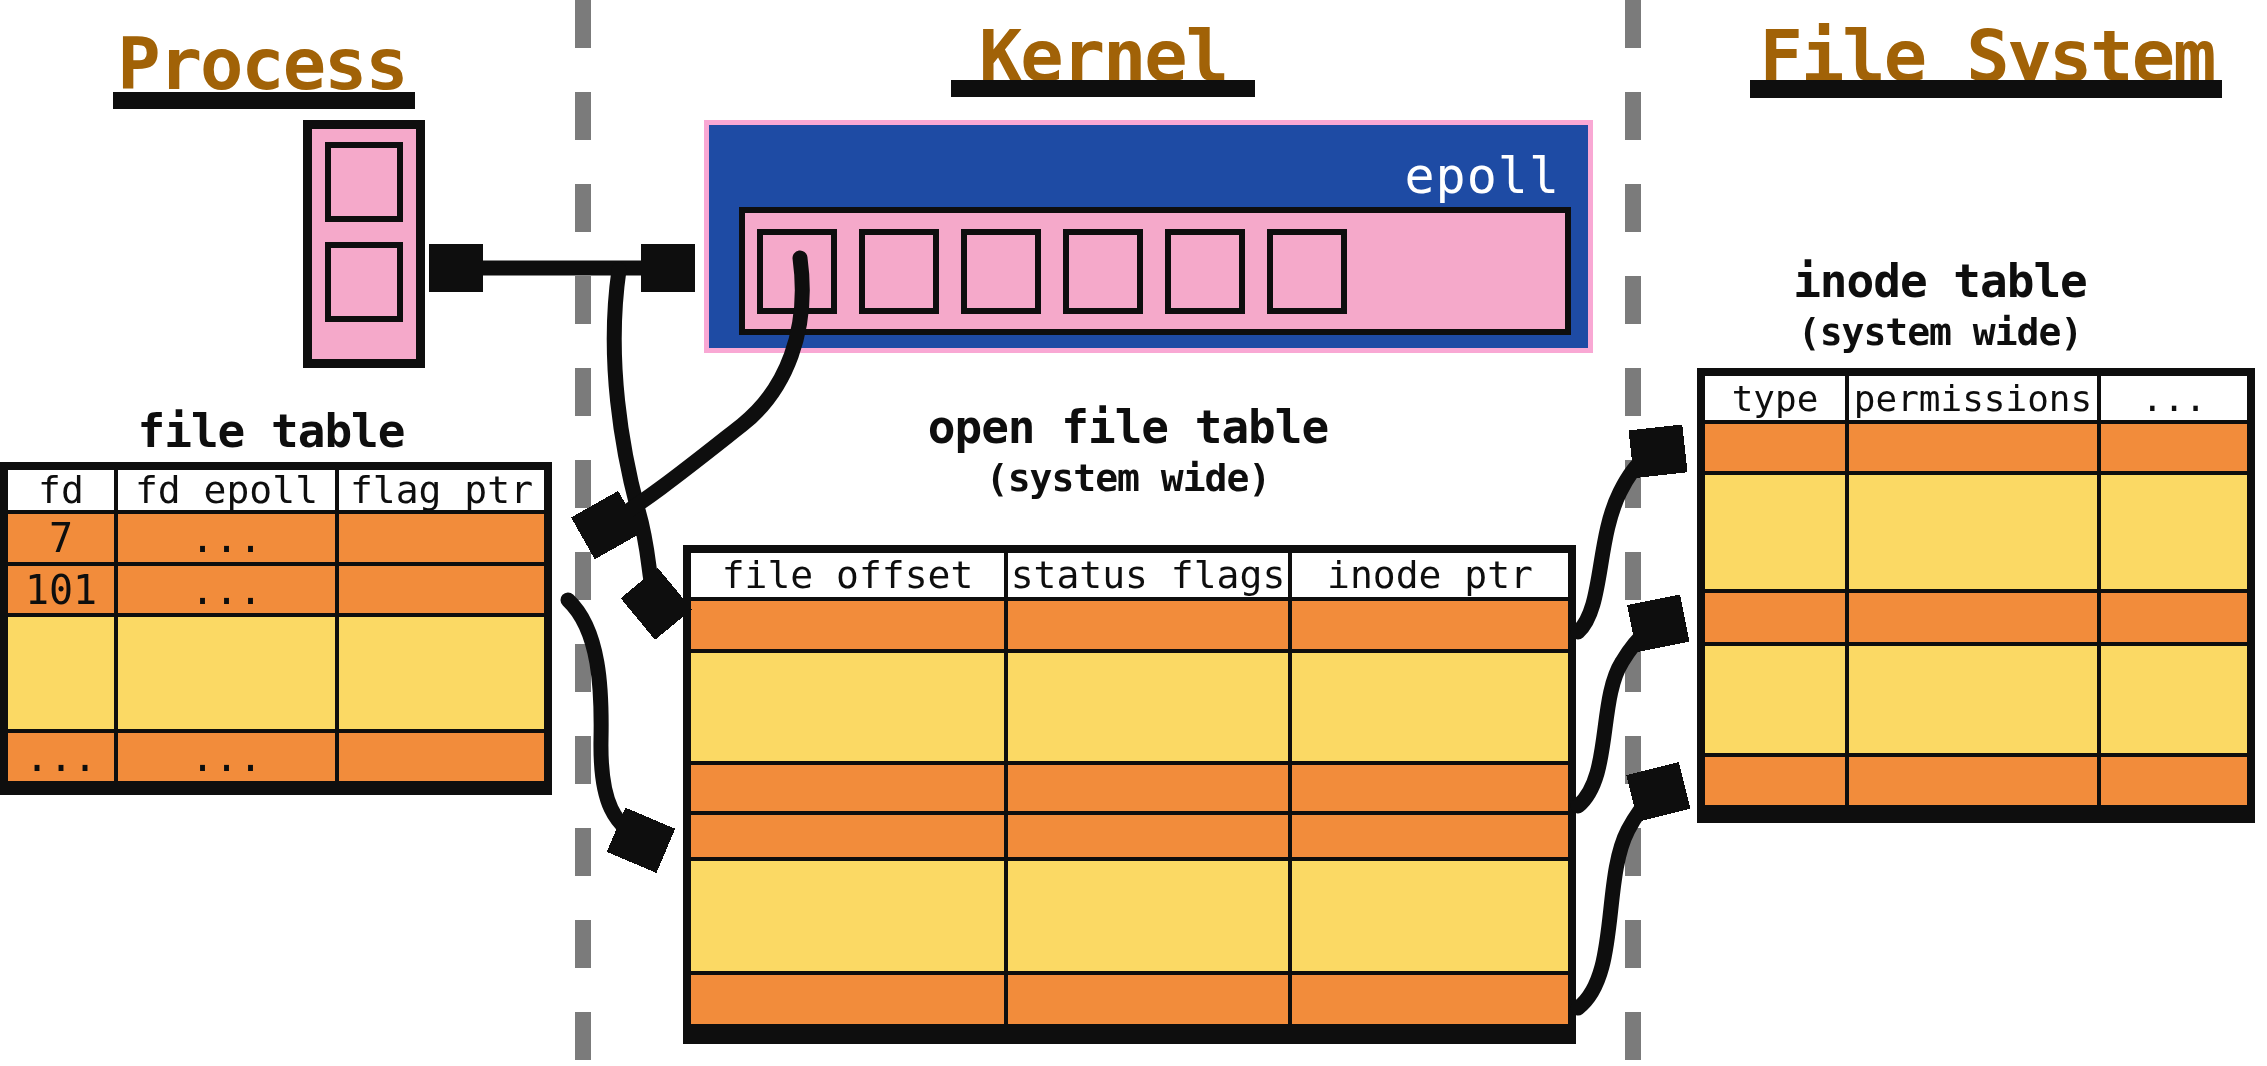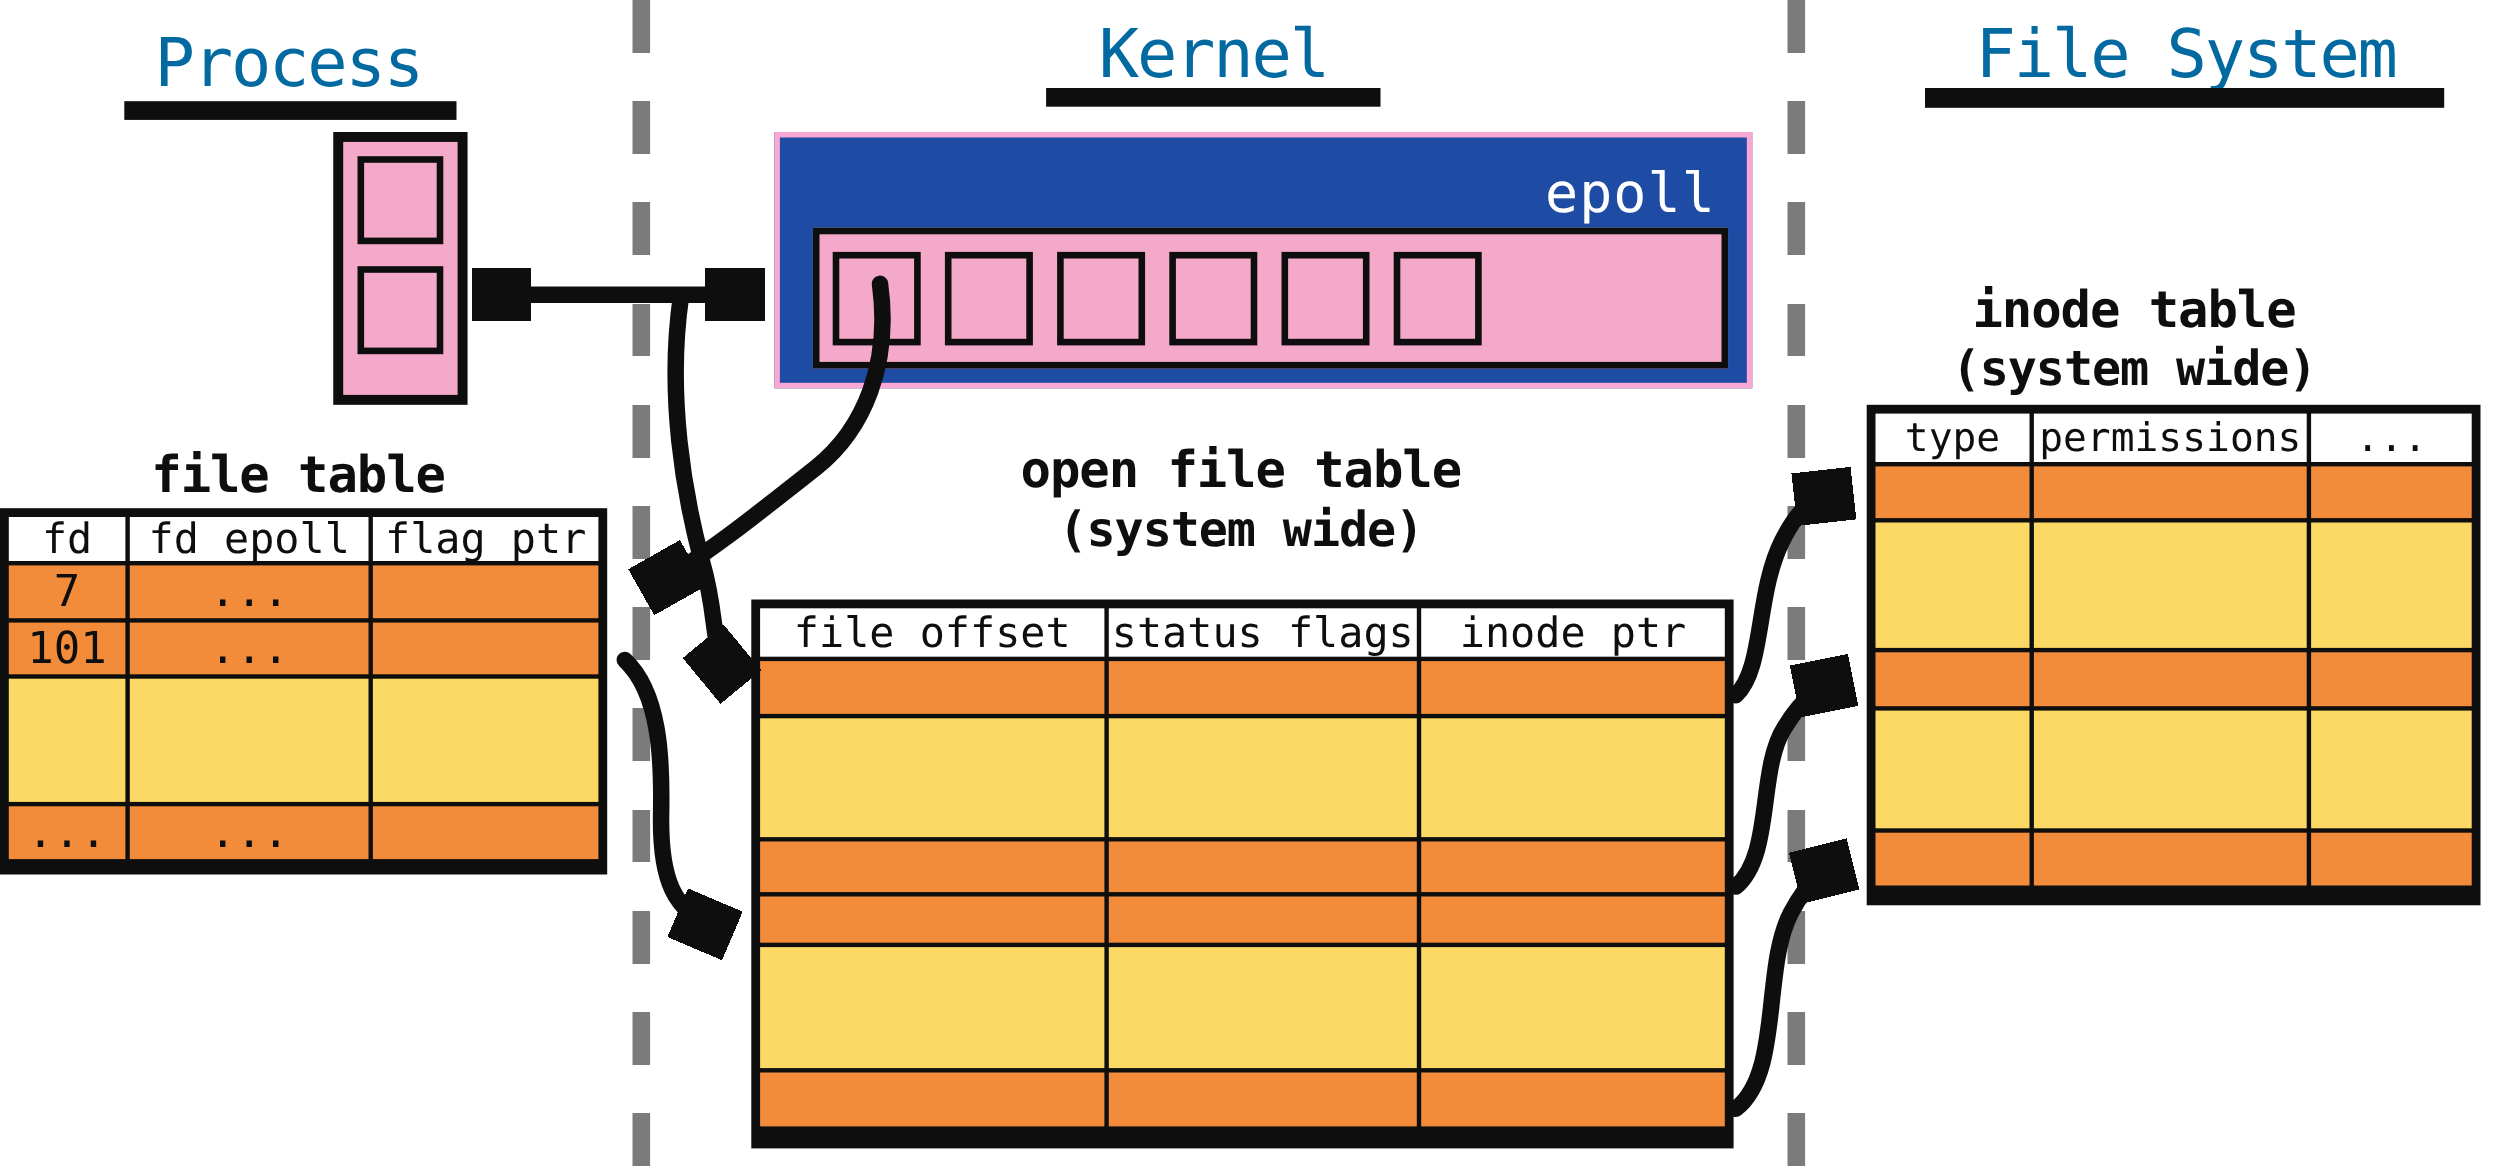--- a/index.html
+++ b/index.html
@@ -4,27 +4,27 @@
 <style>
   html,body{margin:0;padding:0;background:#ffffff;}
   #canvas{position:relative;width:2267px;height:1066px;background:#ffffff;overflow:hidden;
           font-family:"DejaVu Sans Mono","Liberation Mono",monospace;}
 
   
   .vdash{position:absolute;top:0;bottom:0;width:16px;z-index:1;
          background:repeating-linear-gradient(to bottom,#7b7b7b 0 48px,transparent 48px 92px);}
 
   
-  .sect-title{position:absolute;transform:translateX(-50%);z-index:2;color:#0369a1;
-              font-weight:normal;font-size:61px;letter-spacing:-2px;white-space:nowrap;}
+  .sect-title{position:absolute;transform:translateX(-50%);z-index:2;color:#a16207;
+              font-weight:bold;font-size:72px;letter-spacing:-2px;white-space:nowrap;}
   .underbar{position:absolute;background:#0e0e0e;z-index:2;}
 
   .sub-title{position:absolute;transform:translateX(-50%);z-index:2;color:#0e0e0e;
              font-weight:bold;font-size:46px;letter-spacing:-1px;white-space:nowrap;}
-  .sub-title.small{font-size:44px;}
+  .sub-title.small{font-size:38px;}
 
   
   .procbox{position:absolute;left:303px;top:120px;width:104px;height:217px;
            background:#f5a9ca;border:9px solid #0e0e0e;z-index:3;
            display:flex;flex-direction:column;align-items:center;padding-top:13px;gap:20px;box-sizing:content-box;}
   .procslot{width:66px;height:68px;border:6px solid #0e0e0e;}
 
   
   .epollbox{position:absolute;left:704px;top:120px;width:879px;height:223px;
             background:#1e4ba4;border:5px solid #f9a8d4;z-index:3;}

